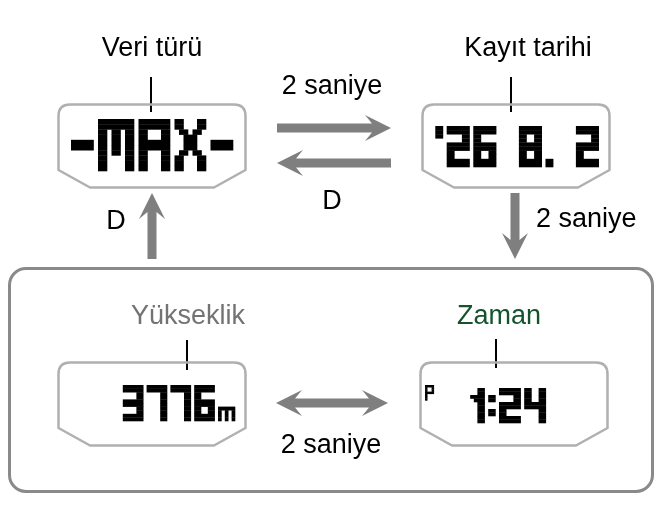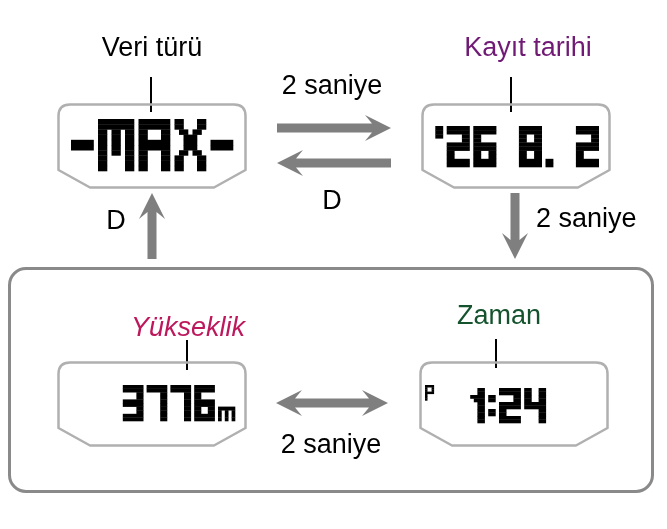--- a/index.html
+++ b/index.html
@@ -22,21 +22,21 @@
     position:absolute; left:8px; top:267px; width:646px; height:226px;
     border:3px solid #8a8a8a; border-radius:18px; box-sizing:border-box;
   }
 </style>
 </head>
 <body>
 
 <div class="stage">
 
   <div class="lbl" style="left: 152px; top: 33px; color: rgb(0, 0, 0);">Veri türü</div>
-  <div class="lbl" style="left: 528px; top: 33px; color: #701a75;">Kayıt tarihi</div>
+  <div class="lbl" style="left: 528px; top: 33px; color: #000000;">Kayıt tarihi</div>
 
   <div class="vline" style="left: 150px; top: 77px; height: 35px; background: rgb(0, 0, 0);"></div>
   <div class="vline" style="left: 510px; top: 77px; height: 35px; background: rgb(0, 0, 0);"></div>
   <div class="vline" style="left: 186px; top: 340px; height: 30px; background: rgb(0, 0, 0);"></div>
   <div class="vline" style="left: 495px; top: 339px; height: 29px; background: rgb(0, 0, 0);"></div>
 
   <svg class="disp" style="left:57px; top:103px;" width="190" height="86">
       <path d="M 13 1.5 L 177 1.5 Q 188.5 1.5 188.5 13 L 188.5 67 L 157 84.5 L 33 84.5 L 1.5 67 L 1.5 13 Q 1.5 1.5 13 1.5 Z" fill="none" stroke="#b0b0b0" stroke-width="2.5" stroke-linejoin="round"></path>
       <rect x="14.00" y="36.80" width="22.80" height="5.50" fill="#000000"></rect>
       <rect x="14.00" y="42.00" width="22.80" height="5.50" fill="#000000"></rect>
@@ -168,21 +168,21 @@
       <polygon points="12.5,66.0 12.5,19.0 4.0,26.0 17.0,0.0 30.0,26.0 21.5,19.0 21.5,66.0" fill="#7f7f7f"></polygon>
     </svg>
 
   <svg class="arrow" style="left:498px; top:193px;" width="34" height="66">
       <polygon points="12.5,0.0 12.5,47.0 4.0,40.0 17.0,66.0 30.0,40.0 21.5,47.0 21.5,0.0" fill="#7f7f7f"></polygon>
     </svg>
   <div class="lbl-left" style="left: 536px; top: 204px; color: rgb(0, 0, 0);">2 saniye</div>
 
   <div class="group-box" style="border-color: rgb(138, 138, 138);"></div>
 
-  <div class="lbl" style="left: 188px; top: 313px; color: #be185d; font-style: italic;">Yükseklik</div>
+  <div class="lbl" style="left: 188px; top: 301px; color: #737373;">Yükseklik</div>
   <div class="lbl" style="left: 499px; top: 301px; color: #14532d;">Zaman</div>
 
   <svg class="disp" style="left:57px; top:361px;" width="190" height="86">
       <path d="M 13 1.5 L 177 1.5 Q 188.5 1.5 188.5 13 L 188.5 67 L 157 84.5 L 33 84.5 L 1.5 67 L 1.5 13 Q 1.5 1.5 13 1.5 Z" fill="none" stroke="#b0b0b0" stroke-width="2.5" stroke-linejoin="round"></path>
       <rect x="65.80" y="24.00" width="20.70" height="3.90" fill="#000000"></rect>
       <rect x="65.80" y="27.60" width="20.70" height="3.90" fill="#000000"></rect>
       <rect x="79.40" y="31.20" width="7.10" height="3.90" fill="#000000"></rect>
       <rect x="79.40" y="34.80" width="7.10" height="3.90" fill="#000000"></rect>
       <rect x="65.80" y="38.40" width="20.70" height="3.90" fill="#000000"></rect>
       <rect x="65.80" y="42.00" width="20.70" height="3.90" fill="#000000"></rect>

